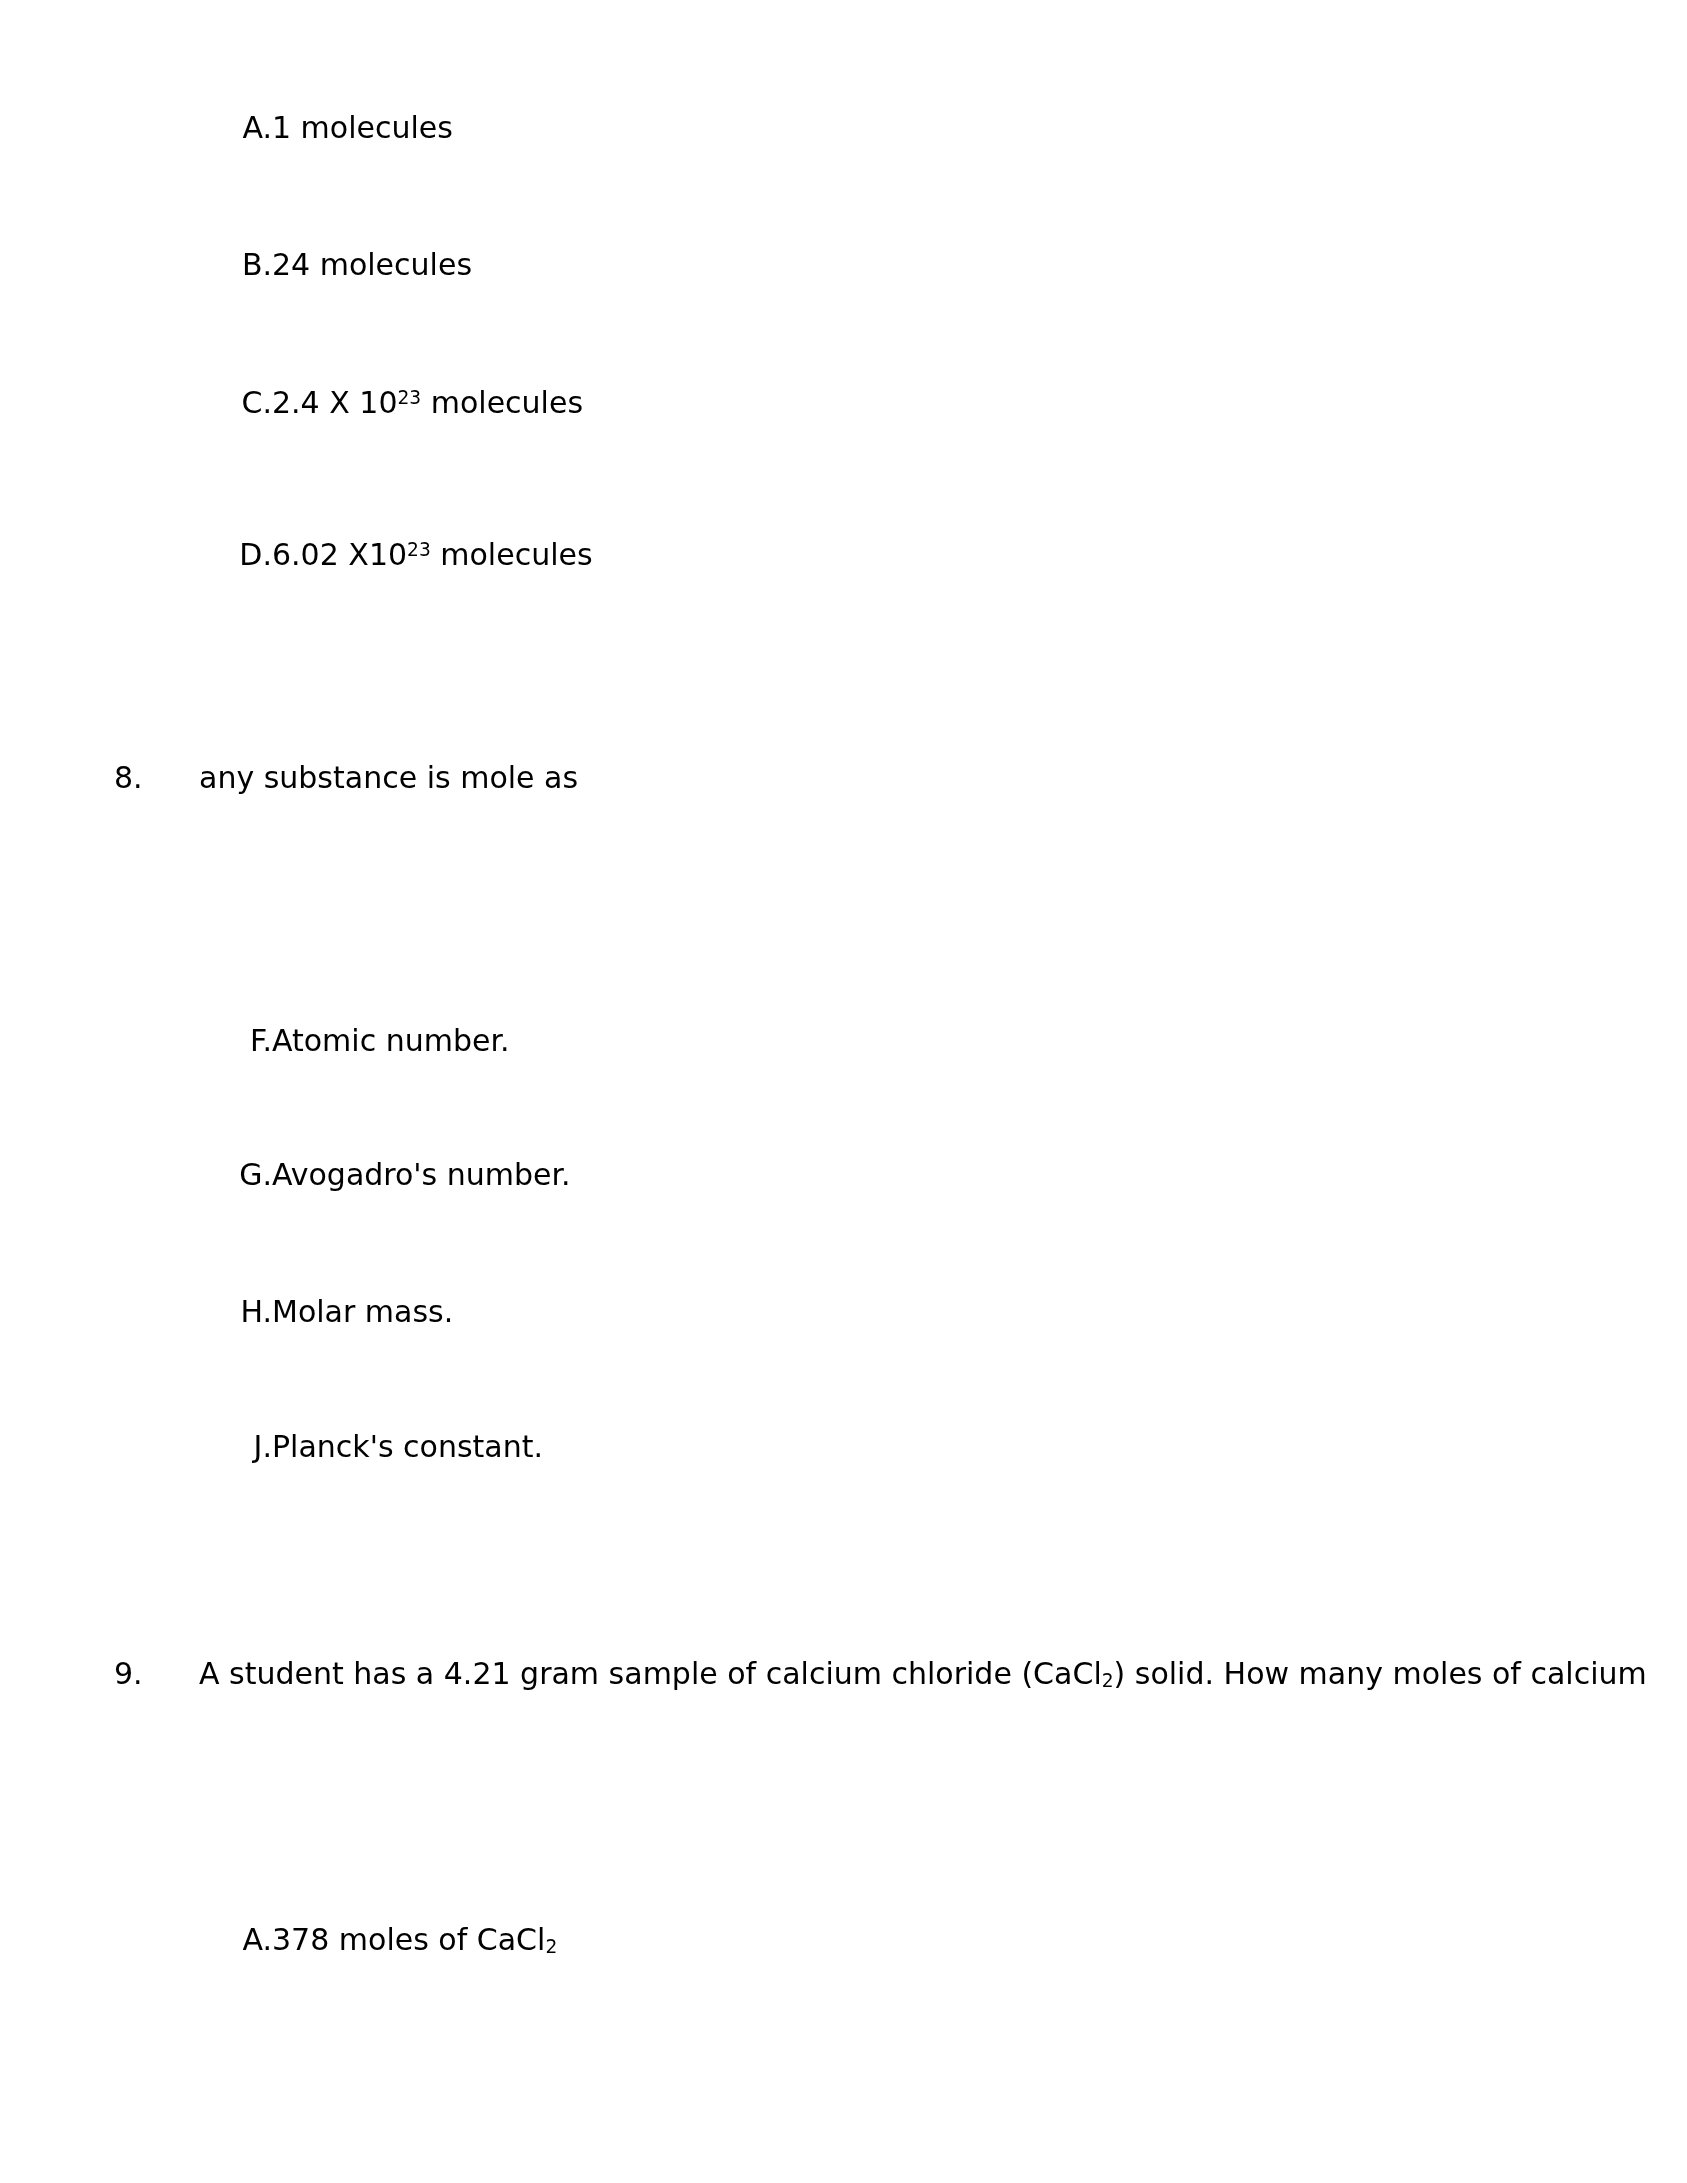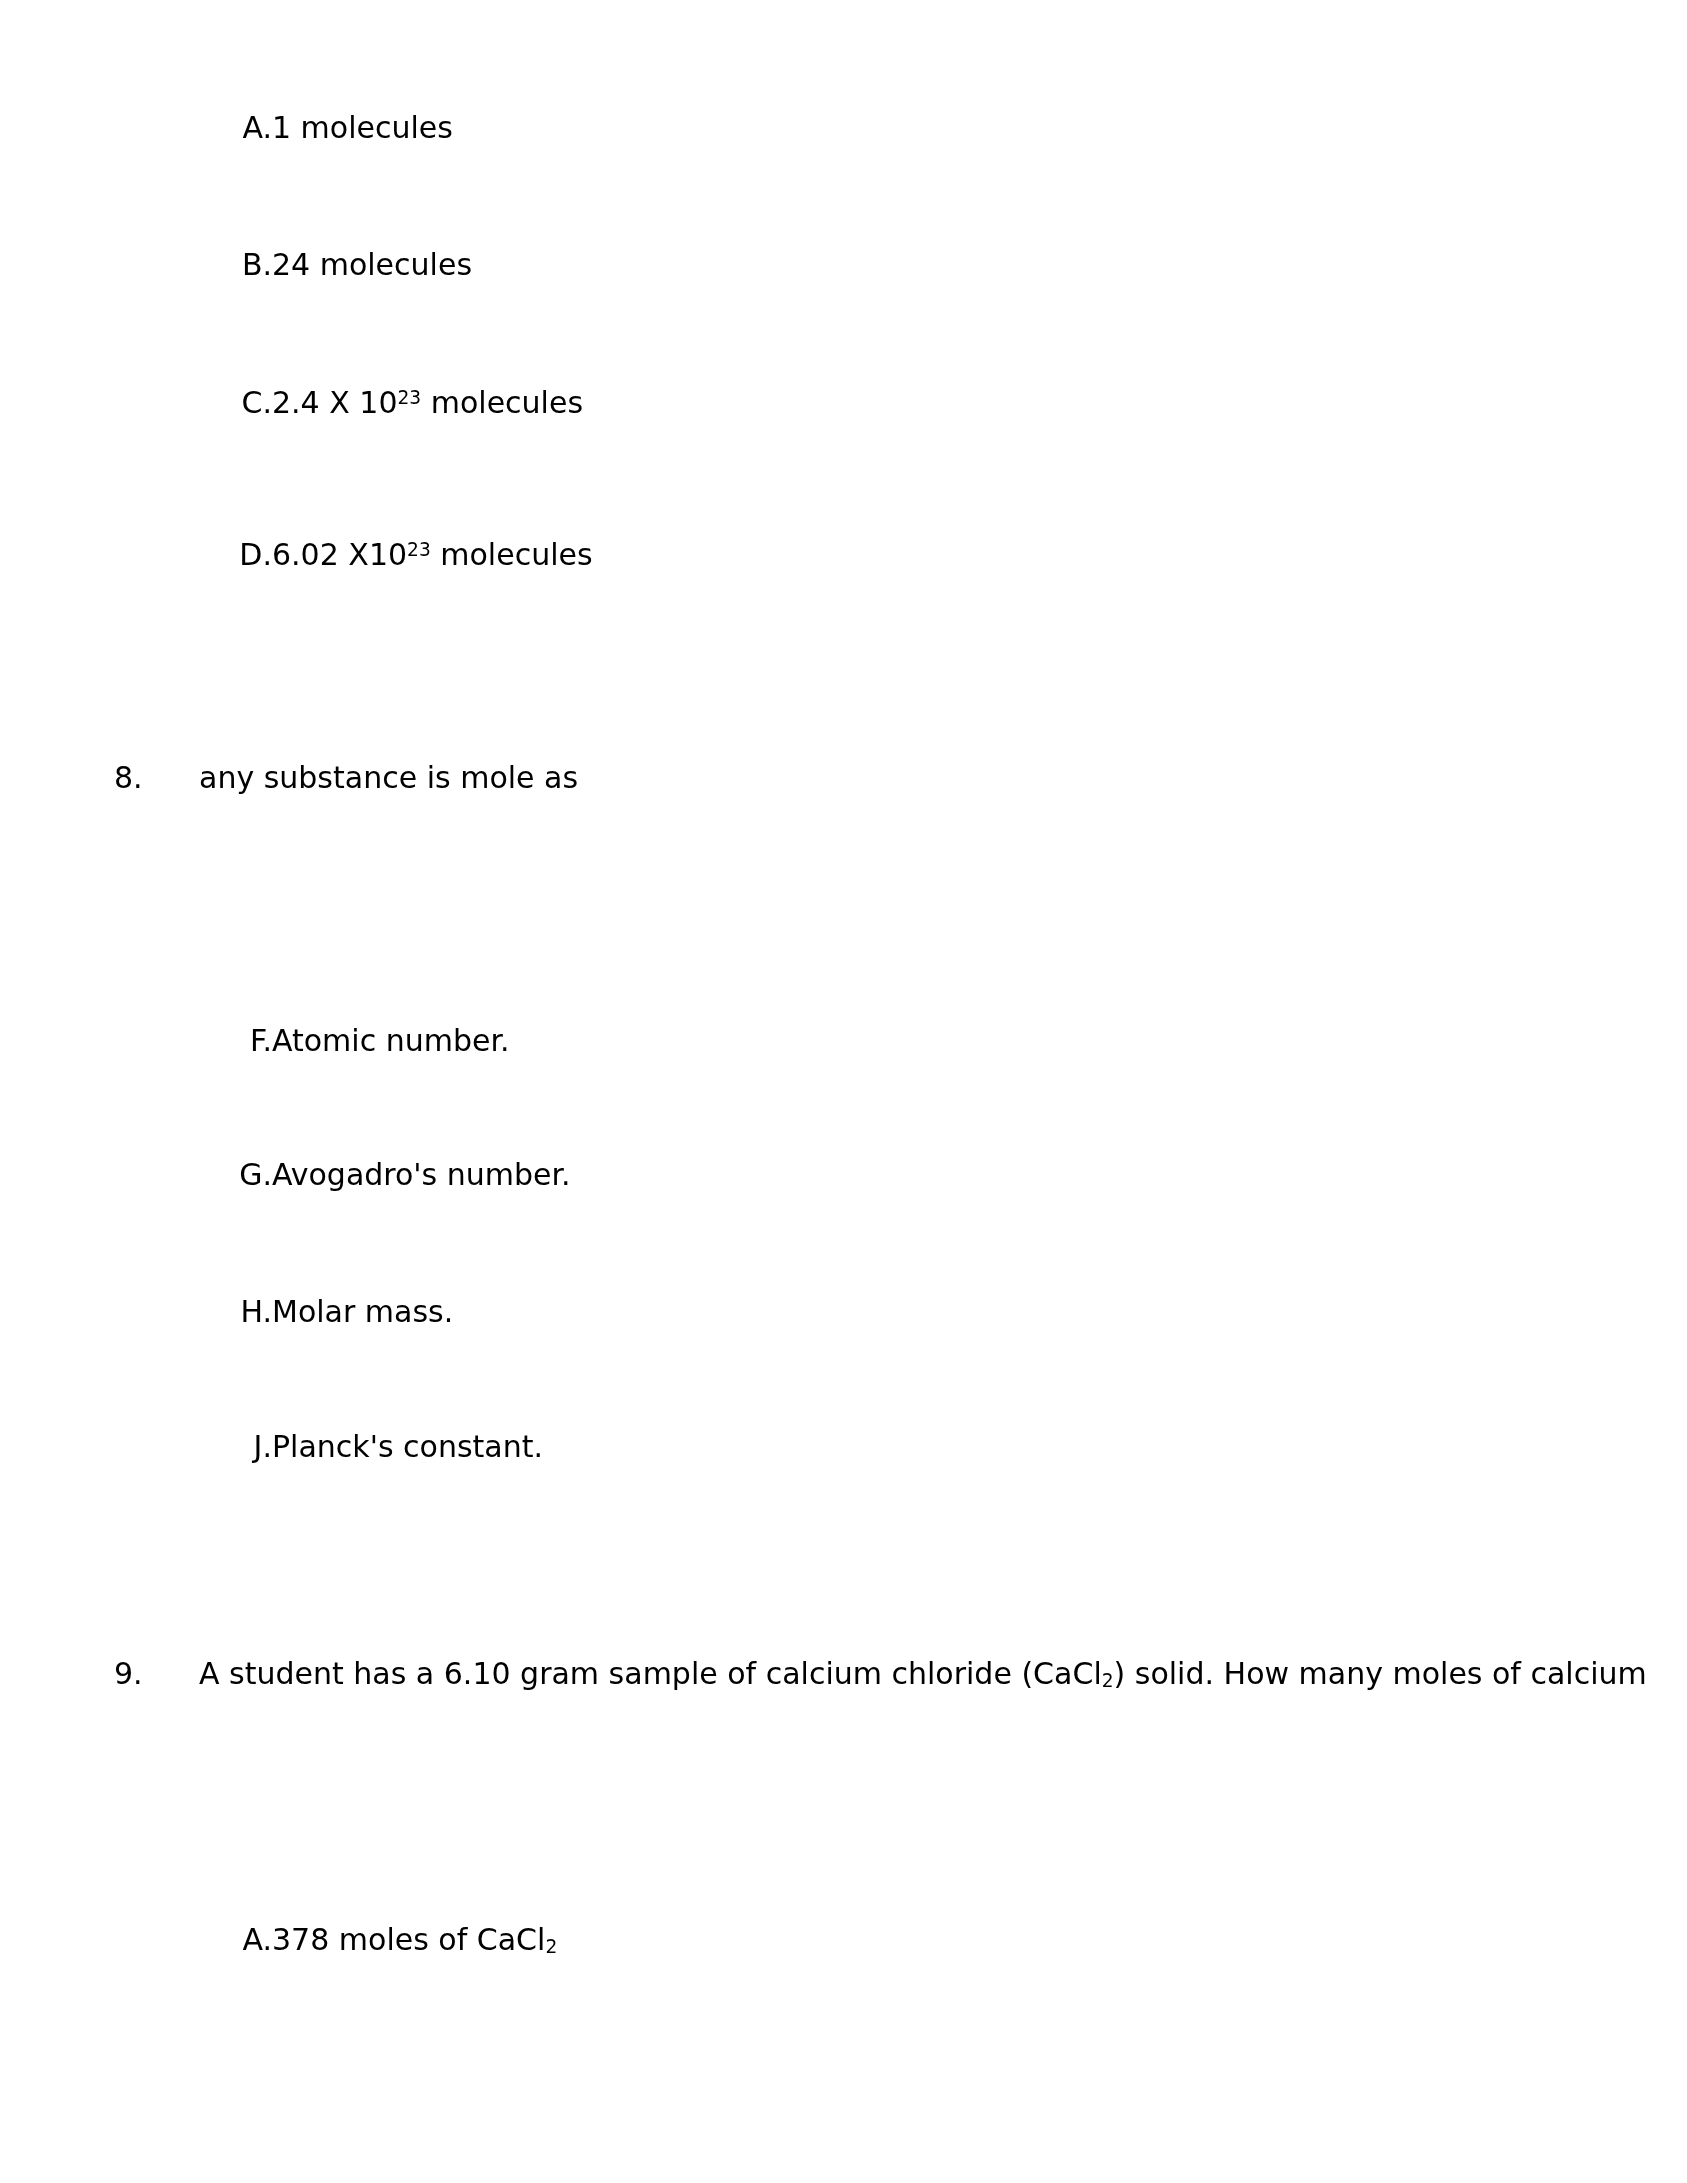--- a/index.html
+++ b/index.html
@@ -93,21 +93,21 @@
   <div class="option-row" style="top:1291px">
     <span class="option-letter">H.</span><span class="option-text"><span>Molar mass.</span></span>
   </div>
   <div class="option-row" style="top:1426px">
     <span class="option-letter">J.</span><span class="option-text"><span>Planck's constant.</span></span>
   </div>
 
   <div class="question-block" style="top:1653px">
     <span class="question-number">9.</span>
     <div class="question-text">
-      <div class="q-line"><span>A student has a 6.10 gram sample of calcium chloride (CaCl</span><sub class="rich">2</sub><span>) solid. How many moles of calcium</span></div>
+      <div class="q-line"><span>A student has a 4.21 gram sample of calcium chloride (CaCl</span><sub class="rich">2</sub><span>) solid. How many moles of calcium</span></div>
     </div>
   </div>
 
   <div class="option-row" style="top:1919px">
     <span class="option-letter">A.</span><span class="option-text"><span>378 moles of CaCl</span><sub class="rich">2</sub></span>
   </div>
 
 </div>
 
 

